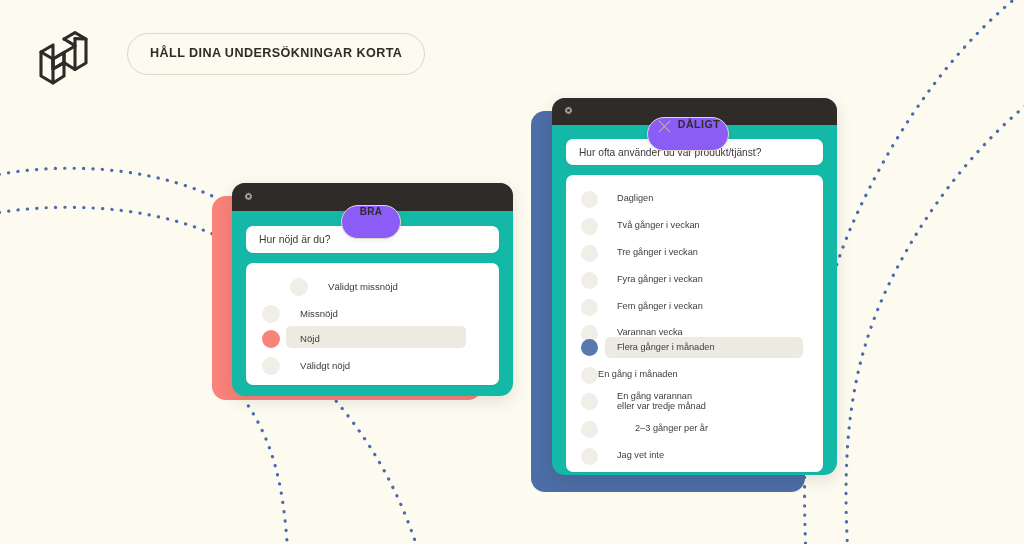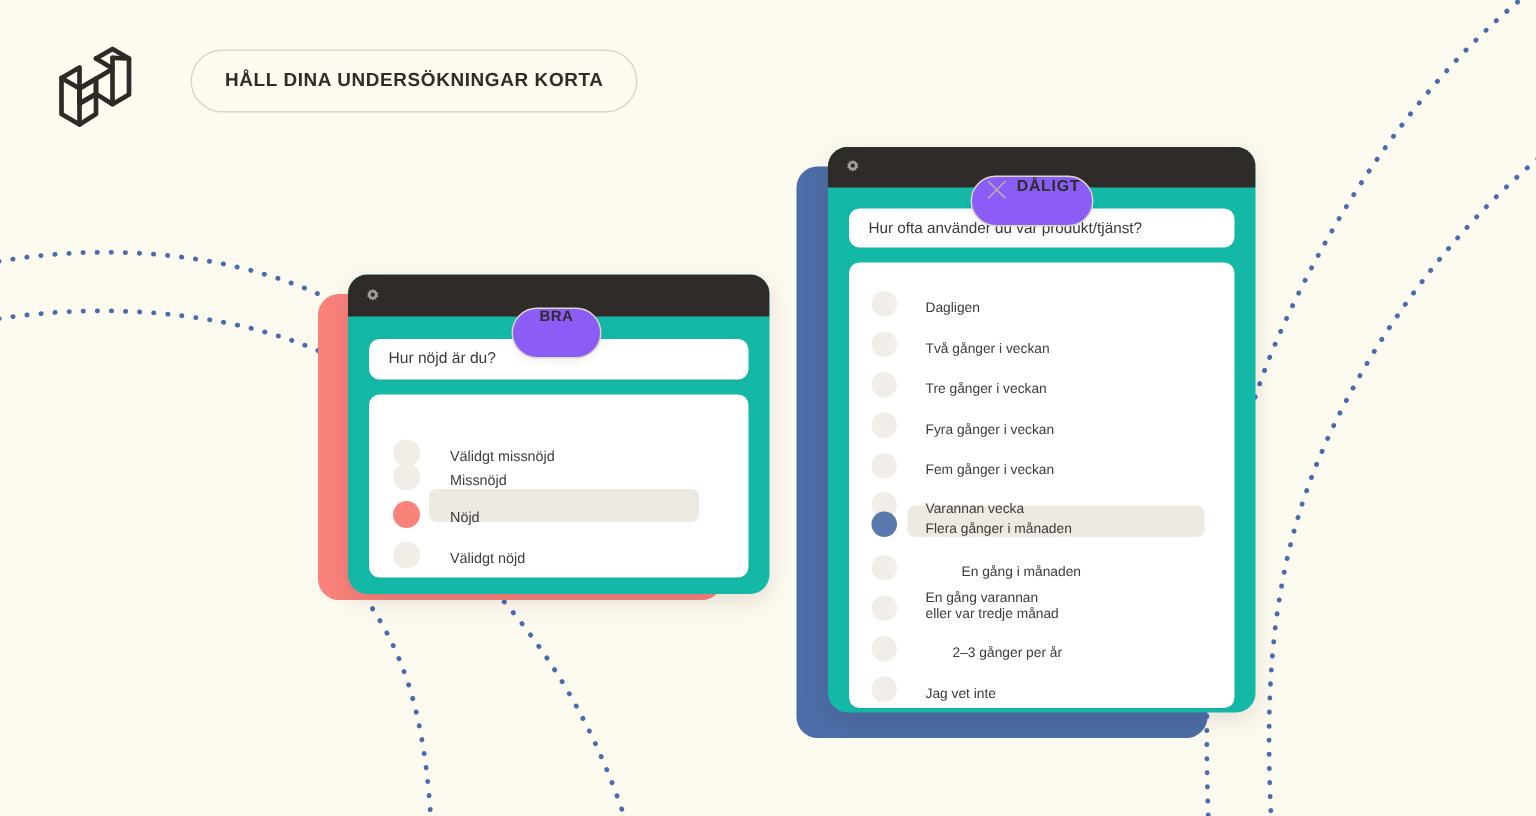--- a/index.html
+++ b/index.html
@@ -51,21 +51,21 @@
     box-shadow:0 1px 2px rgba(60,45,30,.05);
   }
   .qfield span{
     color:#3c3a37;white-space:nowrap;
   }
   .opt-panel{
     background:#ffffff;border-radius:7px;position:relative;
     box-shadow:0 1px 2px rgba(60,45,30,.05);
   }
   .opt{
-    position:absolute;left:0;right:0;display:flex;align-items:flex-end;
+    position:absolute;left:0;right:0;display:flex;align-items:center;
   }
   .radio{
     border-radius:50%;background:#f1eee8;flex:none;
   }
   .radio.sel-red{background:#f9827b;}
   .radio.sel-blue{background:#5878ae;}
   .opt-label{
     color:#3e3c39;white-space:pre;line-height:1.22;
   }
   .hl{
@@ -137,21 +137,21 @@
       <div class="win-body" style="top:28px;">
 
         <div class="qfield" style="margin:15px 14px 0 14px;height:27px;padding:0 13px;">
           <span style="font-size:10.4px;">Hur nöjd är du?</span>
         </div>
 
         <div class="opt-panel" style="margin:10px 14px 0 14px;height:122px;">
 
           <div class="hl" style="left:40px;top:63px;width:180px;height:22px;"></div>
 
-          <div class="opt" style="top:22px;height:26px;">
+          <div class="opt" style="top:11px;height:26px;padding-left:28px;">
             <div class="radio" style="width:18px;height:18px;margin-left:16px;"></div>
             <div class="opt-label" style="margin-left:20px;font-size:9.6px;">Välidgt missnöjd</div>
           </div>
 
           <div class="opt" style="top:38px;height:26px;">
             <div class="radio" style="width:18px;height:18px;margin-left:16px;"></div>
             <div class="opt-label" style="margin-left:20px;font-size:9.6px;">Missnöjd</div>
           </div>
 
           <div class="opt" style="top:63px;height:26px;">
@@ -224,21 +224,21 @@
             <div class="opt-label" style="margin-left:19px;font-size:9.2px;">Varannan vecka</div>
           </div>
 
           <div class="opt" style="top:162px;height:21px;">
             <div class="radio sel-blue" style="width:17px;height:17px;margin-left:15px;"></div>
             <div class="opt-label" style="margin-left:19px;font-size:9.2px;">Flera gånger i månaden</div>
           </div>
 
           <div class="opt" style="top:188px;height:24px;">
             <div class="radio" style="width:17px;height:17px;margin-left:15px;"></div>
-            <div class="opt-label" style="margin-left:19px;font-size:9.2px;padding-left:24px;">En gång i månaden</div>
+            <div class="opt-label" style="font-size:9.2px;">En gång i månaden</div>
           </div>
 
           <div class="opt" style="top:213px;height:26px;">
             <div class="radio" style="width:17px;height:17px;margin-left:15px;"></div>
             <div class="opt-label" style="margin-left:19px;font-size:9.2px;line-height:10.4px;">En gång varannan
 eller var tredje månad</div>
           </div>
 
           <div class="opt" style="top:242px;height:24px;">
             <div class="radio" style="width:17px;height:17px;margin-left:15px;"></div>

